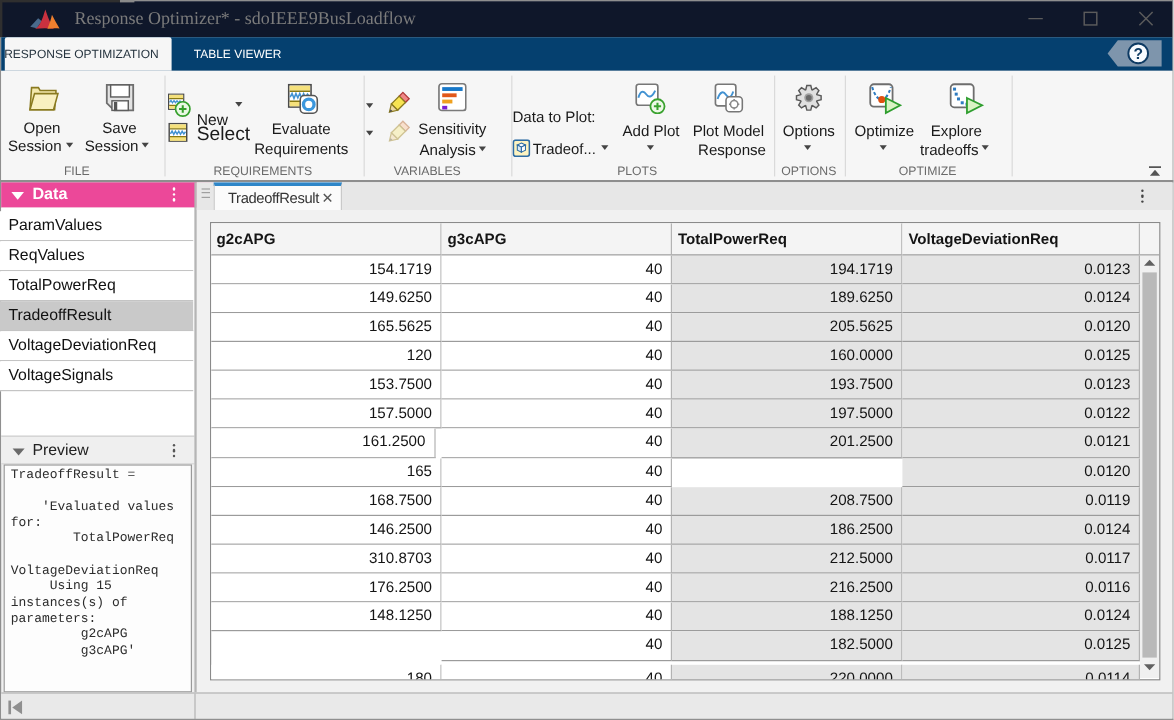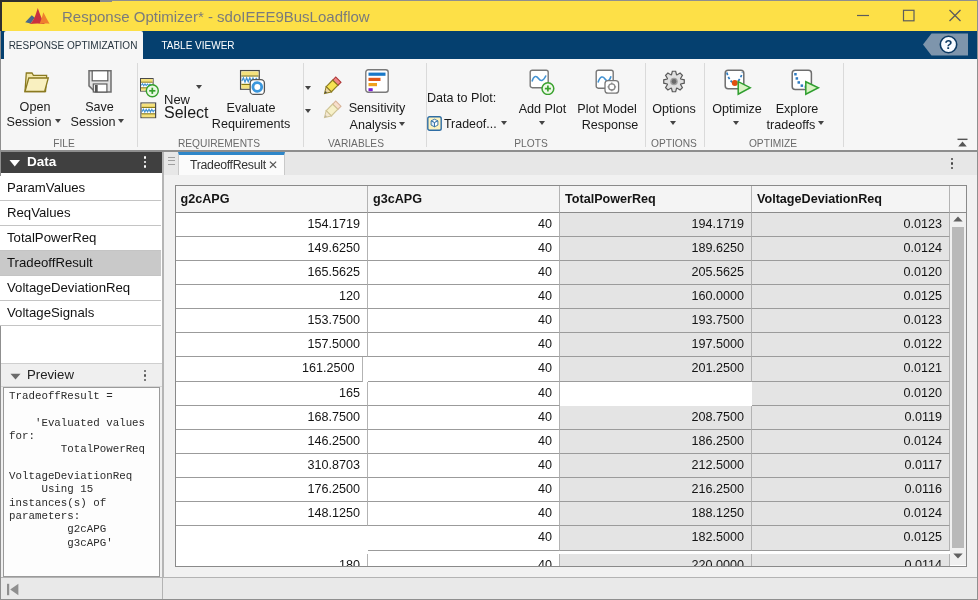--- a/index.html
+++ b/index.html
@@ -1,37 +1,37 @@
 <!DOCTYPE html>
 <html><head><meta charset="utf-8">
 <style>
 *{margin:0;padding:0;box-sizing:border-box;}
 html,body{width:978px;height:600px;overflow:hidden;}
 body{font-family:"Liberation Sans",sans-serif;background:#f0f0f0;position:relative;}
 .abs{position:absolute;}
 #win{position:absolute;left:0;top:0;width:978px;height:600px;border:1px solid #8f8f8f;background:#f0f0f0;}
 
-#titlebar{position:absolute;left:1px;top:1px;width:976px;height:30px;background:#fde047;}
+#titlebar{position:absolute;left:1px;top:1px;width:976px;height:30px;background:#0f172a;font-family:Liberation Serif, serif;}
 #title{position:absolute;left:61px;top:7px;font-size:15px;color:#7b7b7b;}
 #topdark{position:absolute;left:0;top:0;width:100px;height:2px;background:#2f2f2f;}
 #topdark2{position:absolute;left:100px;top:0;width:12px;height:2px;background:#8a8a8a;}
 #leftdark{position:absolute;left:0;top:0;width:2px;height:31px;background:#2f2f2f;}
 
 #tabbar{position:absolute;left:1px;top:31px;width:976px;height:28px;background:#05406f;}
-#rtab1{position:absolute;left:2.5px;top:0;width:139px;height:28px;background:#f6f6f6;border-radius:2px 2px 0 0;color:#26343f;font-size:10px;text-align:center;line-height:29px;}
+#rtab1{position:absolute;left:2.5px;top:0;width:139px;height:28px;background:#f6f6f6;border-radius:2px 2px 0 0;color:#26343f;font-size:10px;line-height:29px;}
 #rtab2{position:absolute;left:154px;top:0;width:86px;white-space:nowrap;height:28px;color:#fff;font-size:10px;text-align:center;line-height:29px;}
 
 #ribbon{position:absolute;left:1px;top:59px;width:976px;height:91px;background:#f6f6f6;}
 #ribbonline{position:absolute;left:0px;top:150px;width:978px;height:1.5px;background:#8e8e8e;}
 .seclabel{position:absolute;top:136.5px;height:13px;font-size:10.2px;color:#6a6a6a;text-align:center;line-height:13px;}
 .btxt{position:absolute;font-size:12.6px;color:#1a1a1a;text-align:center;white-space:nowrap;}
 .stxt{position:absolute;font-size:12.6px;color:#1a1a1a;white-space:nowrap;}
 .arrabs{position:absolute;width:0;height:0;border-left:3.7px solid transparent;border-right:3.7px solid transparent;border-top:4.2px solid #444;}
 
-#dhdr{position:absolute;left:1px;top:151.5px;width:188px;height:21.5px;background:#404040;}
+#dhdr{position:absolute;left:1px;top:151.5px;width:188px;height:21.5px;background:#ec4899;}
 #dhdr .cap{position:absolute;left:26px;top:2px;color:#fff;font-weight:bold;font-size:13.5px;}
 #dlist{position:absolute;left:1px;top:173px;width:161px;height:190px;background:#fff;}
 .ditem{position:absolute;left:0;width:161px;height:25px;border-bottom:1px solid #c4c4c4;font-size:13.2px;color:#111;line-height:24px;padding-left:7px;background:#fff;}
 #phdr{position:absolute;left:1px;top:363px;width:161px;height:24px;background:#efefef;border-top:1px solid #cfcfcf;border-bottom:1px solid #d6d6d6;}
 #phdr .cap{position:absolute;left:26px;top:3px;color:#222;font-size:13.2px;}
 #pbox{position:absolute;left:3px;top:387px;width:157px;height:189.5px;background:#fdfdfd;border:1px solid #9a9a9a;overflow:hidden;}
 #pbox pre{font-family:"Liberation Mono",monospace;font-size:10.8px;line-height:13.35px;color:#2b2b2b;margin:2px 0 0 5px;}
 .vdots{position:absolute;width:3px;height:13px;}
 .vdots i{display:block;width:2.6px;height:2.6px;border-radius:50%;margin-bottom:2.1px;}
 #panesep{position:absolute;left:162px;top:151.5px;width:1.5px;height:425px;background:#b5b5b5;}

